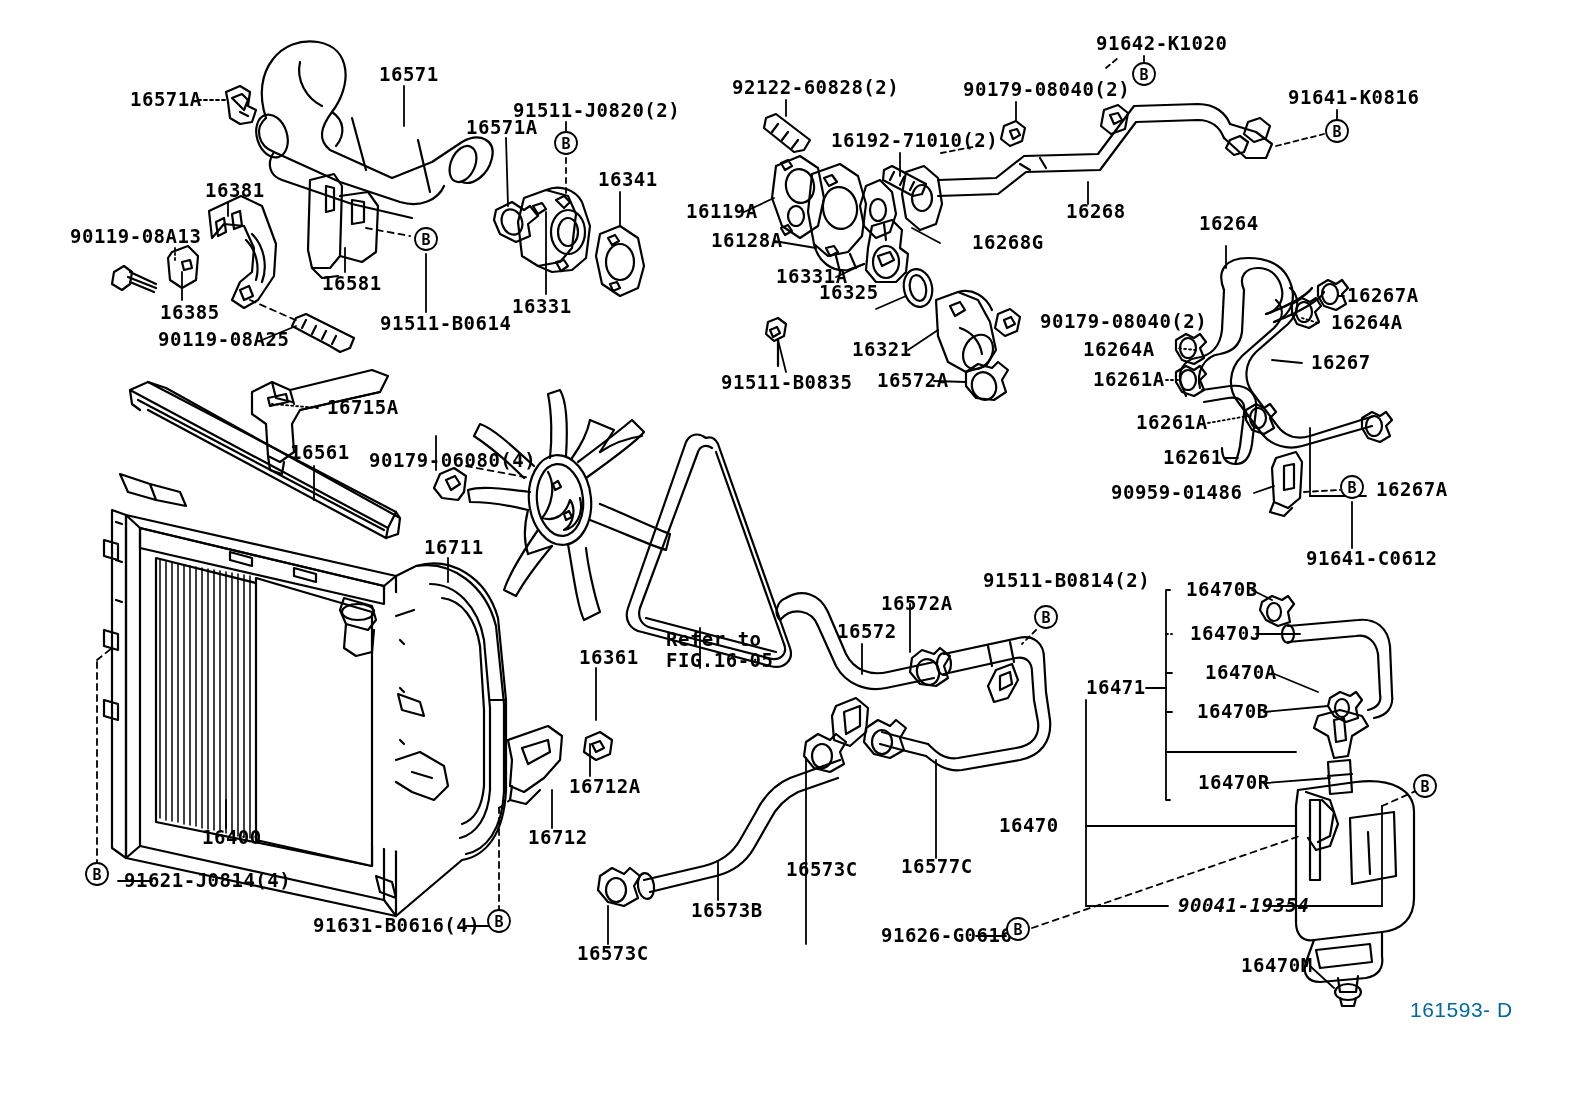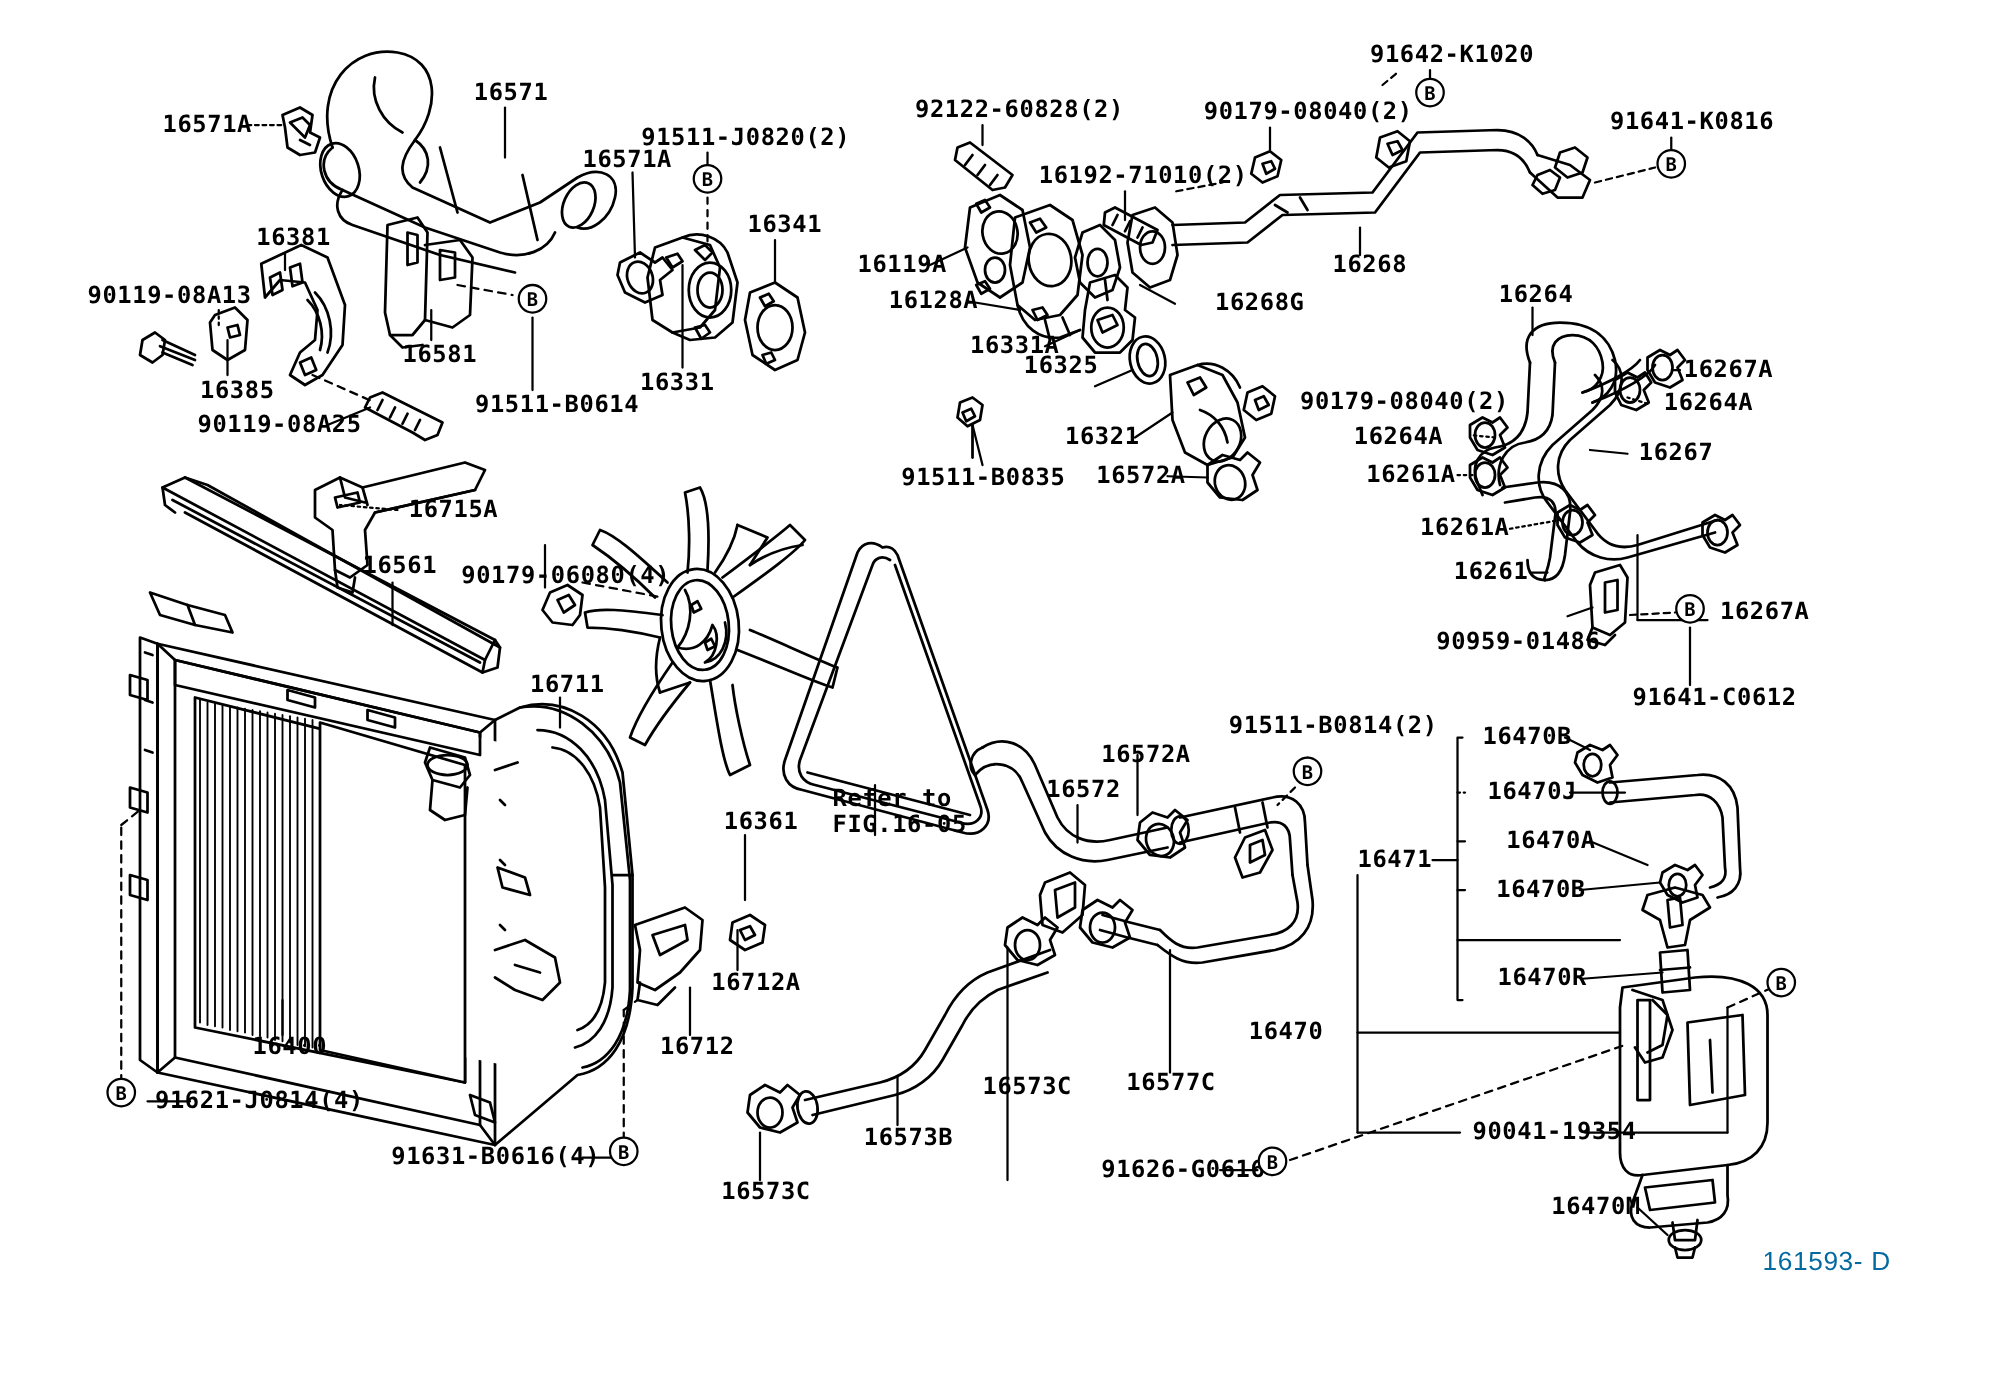--- a/index.html
+++ b/index.html
@@ -596,30 +596,30 @@
       <div class="lbl" style="left: 1288px; top: 98px;">91641-K0816</div>
       <div class="lbl" style="left: 1066px; top: 212px;">16268</div>
       <div class="lbl" style="left: 686px; top: 212px;">16119A</div>
       <div class="lbl" style="left: 711px; top: 241px;">16128A</div>
       <div class="lbl" style="left: 776px; top: 277px;">16331A</div>
       <div class="lbl" style="left: 972px; top: 243px;">16268G</div>
       <div class="lbl" style="left: 819px; top: 293px;">16325</div>
       <div class="lbl" style="left: 852px; top: 350px;">16321</div>
       <div class="lbl" style="left: 877px; top: 381px;">16572A</div>
       <div class="lbl" style="left: 721px; top: 383px;">91511-B0835</div>
-      <div class="lbl" style="left: 1199px; top: 236px;">16264</div>
+      <div class="lbl" style="left: 1199px; top: 224px;">16264</div>
       <div class="lbl" style="left: 1347px; top: 296px;">16267A</div>
       <div class="lbl" style="left: 1331px; top: 323px;">16264A</div>
       <div class="lbl" style="left: 1040px; top: 322px;">90179-08040(2)</div>
       <div class="lbl" style="left: 1083px; top: 350px;">16264A</div>
       <div class="lbl" style="left: 1311px; top: 363px;">16267</div>
       <div class="lbl" style="left: 1093px; top: 380px;">16261A</div>
       <div class="lbl" style="left: 1136px; top: 423px;">16261A</div>
       <div class="lbl" style="left: 1163px; top: 458px;">16261</div>
-      <div class="lbl" style="left: 1149px; top: 493px; margin-top: 21px;">90959-01486</div>
+      <div class="lbl" style="left: 1111px; top: 493px;">90959-01486</div>
       <div class="lbl" style="left: 1376px; top: 490px;">16267A</div>
       <div class="lbl" style="left: 1306px; top: 559px;">91641-C0612</div>
       <div class="lbl" style="left: 327px; top: 408px;">16715A</div>
       <div class="lbl" style="left: 290px; top: 453px;">16561</div>
       <div class="lbl" style="left: 369px; top: 461px;">90179-06080(4)</div>
       <div class="lbl" style="left: 424px; top: 548px;">16711</div>
       <div class="lbl" style="left: 579px; top: 658px;">16361</div>
       <div class="lbl" style="left: 202px; top: 838px;">16400</div>
       <div class="lbl" style="left: 124px; top: 881px;">91621-J0814(4)</div>
       <div class="lbl" style="left: 313px; top: 926px;">91631-B0616(4)</div>
@@ -633,21 +633,21 @@
       <div class="lbl" style="left: 837px; top: 632px;">16572</div>
       <div class="lbl" style="left: 983px; top: 581px;">91511-B0814(2)</div>
       <div class="lbl" style="left: 881px; top: 936px;">91626-G0616</div>
       <div class="lbl" style="left: 1186px; top: 590px;">16470B</div>
       <div class="lbl" style="left: 1190px; top: 634px;">16470J</div>
       <div class="lbl" style="left: 1205px; top: 673px;">16470A</div>
       <div class="lbl" style="left: 1197px; top: 712px;">16470B</div>
       <div class="lbl" style="left: 1086px; top: 688px;">16471</div>
       <div class="lbl" style="left: 1198px; top: 783px;">16470R</div>
       <div class="lbl" style="left: 999px; top: 826px;">16470</div>
-      <div class="lbl" style="left: 1178px; top: 906px;">90041-19354</div>
+      <div class="lbl" style="left: 1178px; top: 906px; font-style: italic;">90041-19354</div>
       <div class="lbl" style="left: 1241px; top: 966px;">16470M</div>
     </div>
   <div id="bmarks-layer">
       <div class="bmark" style="left: 426px; top: 241px;"><svg width="26" height="26" viewBox="0 0 26 26">
           <circle cx="13" cy="13" r="11" fill="#fff" stroke="#000" stroke-width="1.8"></circle>
           <text x="13" y="19" text-anchor="middle" font-family="DejaVu Sans Mono, monospace" font-size="15" font-weight="700" fill="#000">B</text>
         </svg></div>
       <div class="bmark" style="left: 566px; top: 145px;"><svg width="26" height="26" viewBox="0 0 26 26">
           <circle cx="13" cy="13" r="11" fill="#fff" stroke="#000" stroke-width="1.8"></circle>
           <text x="13" y="19" text-anchor="middle" font-family="DejaVu Sans Mono, monospace" font-size="15" font-weight="700" fill="#000">B</text>

